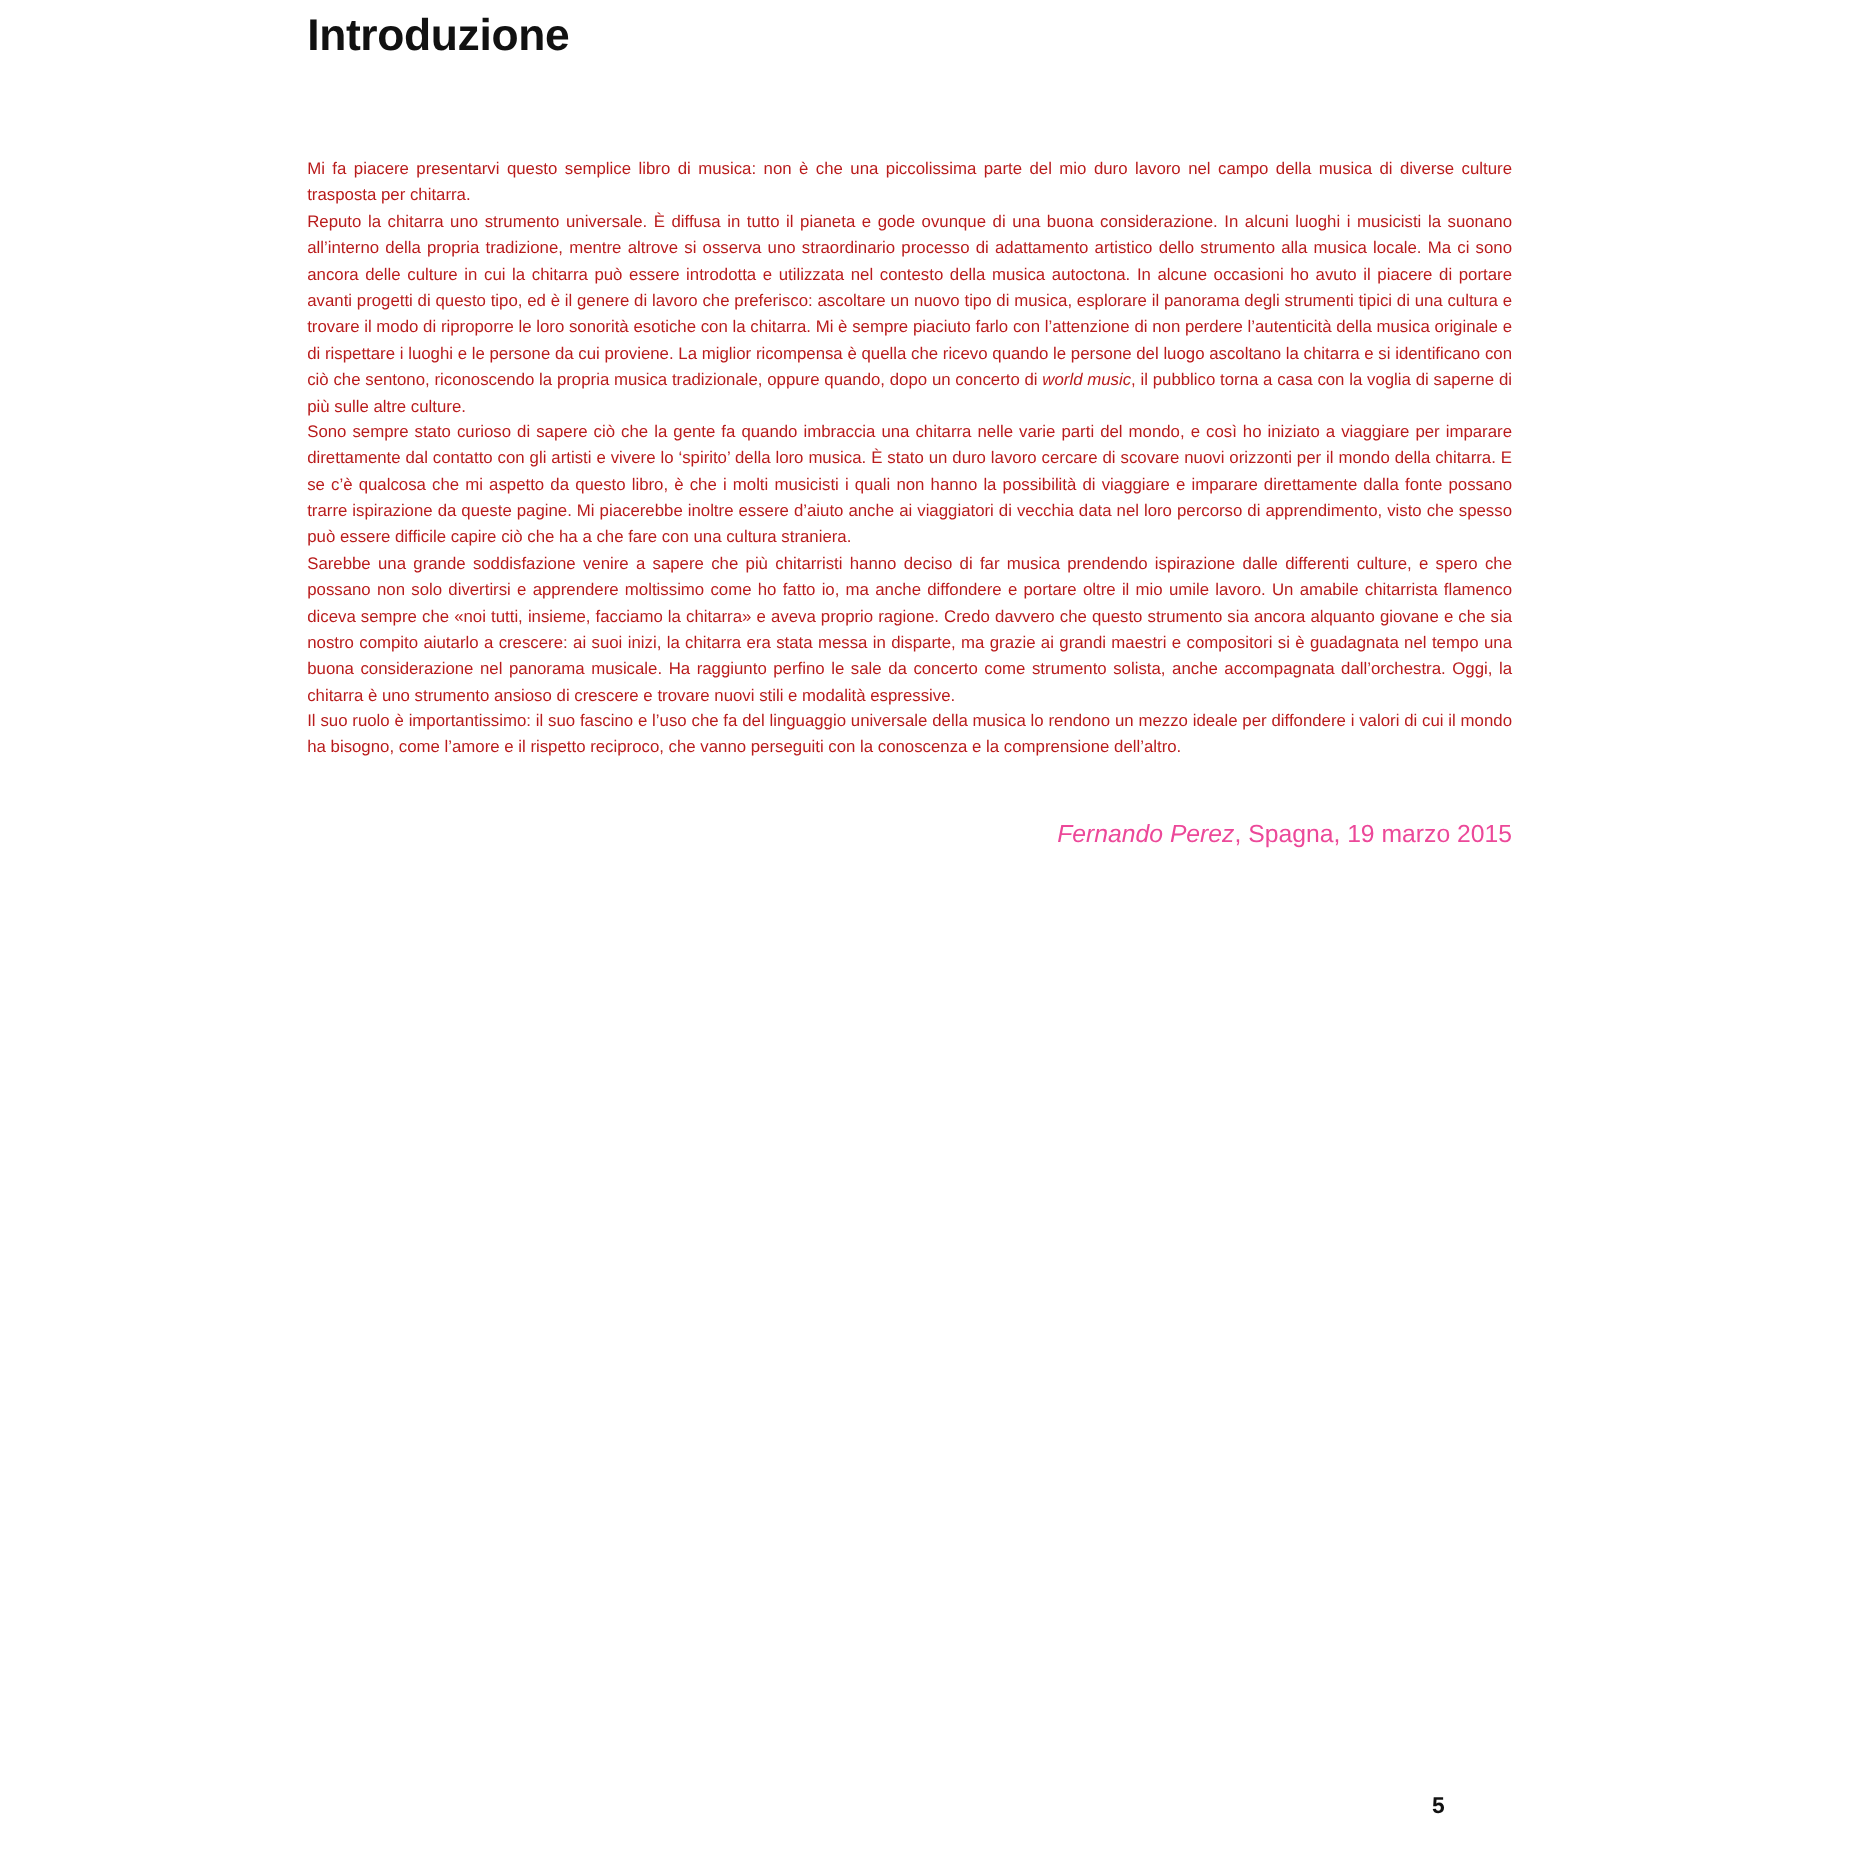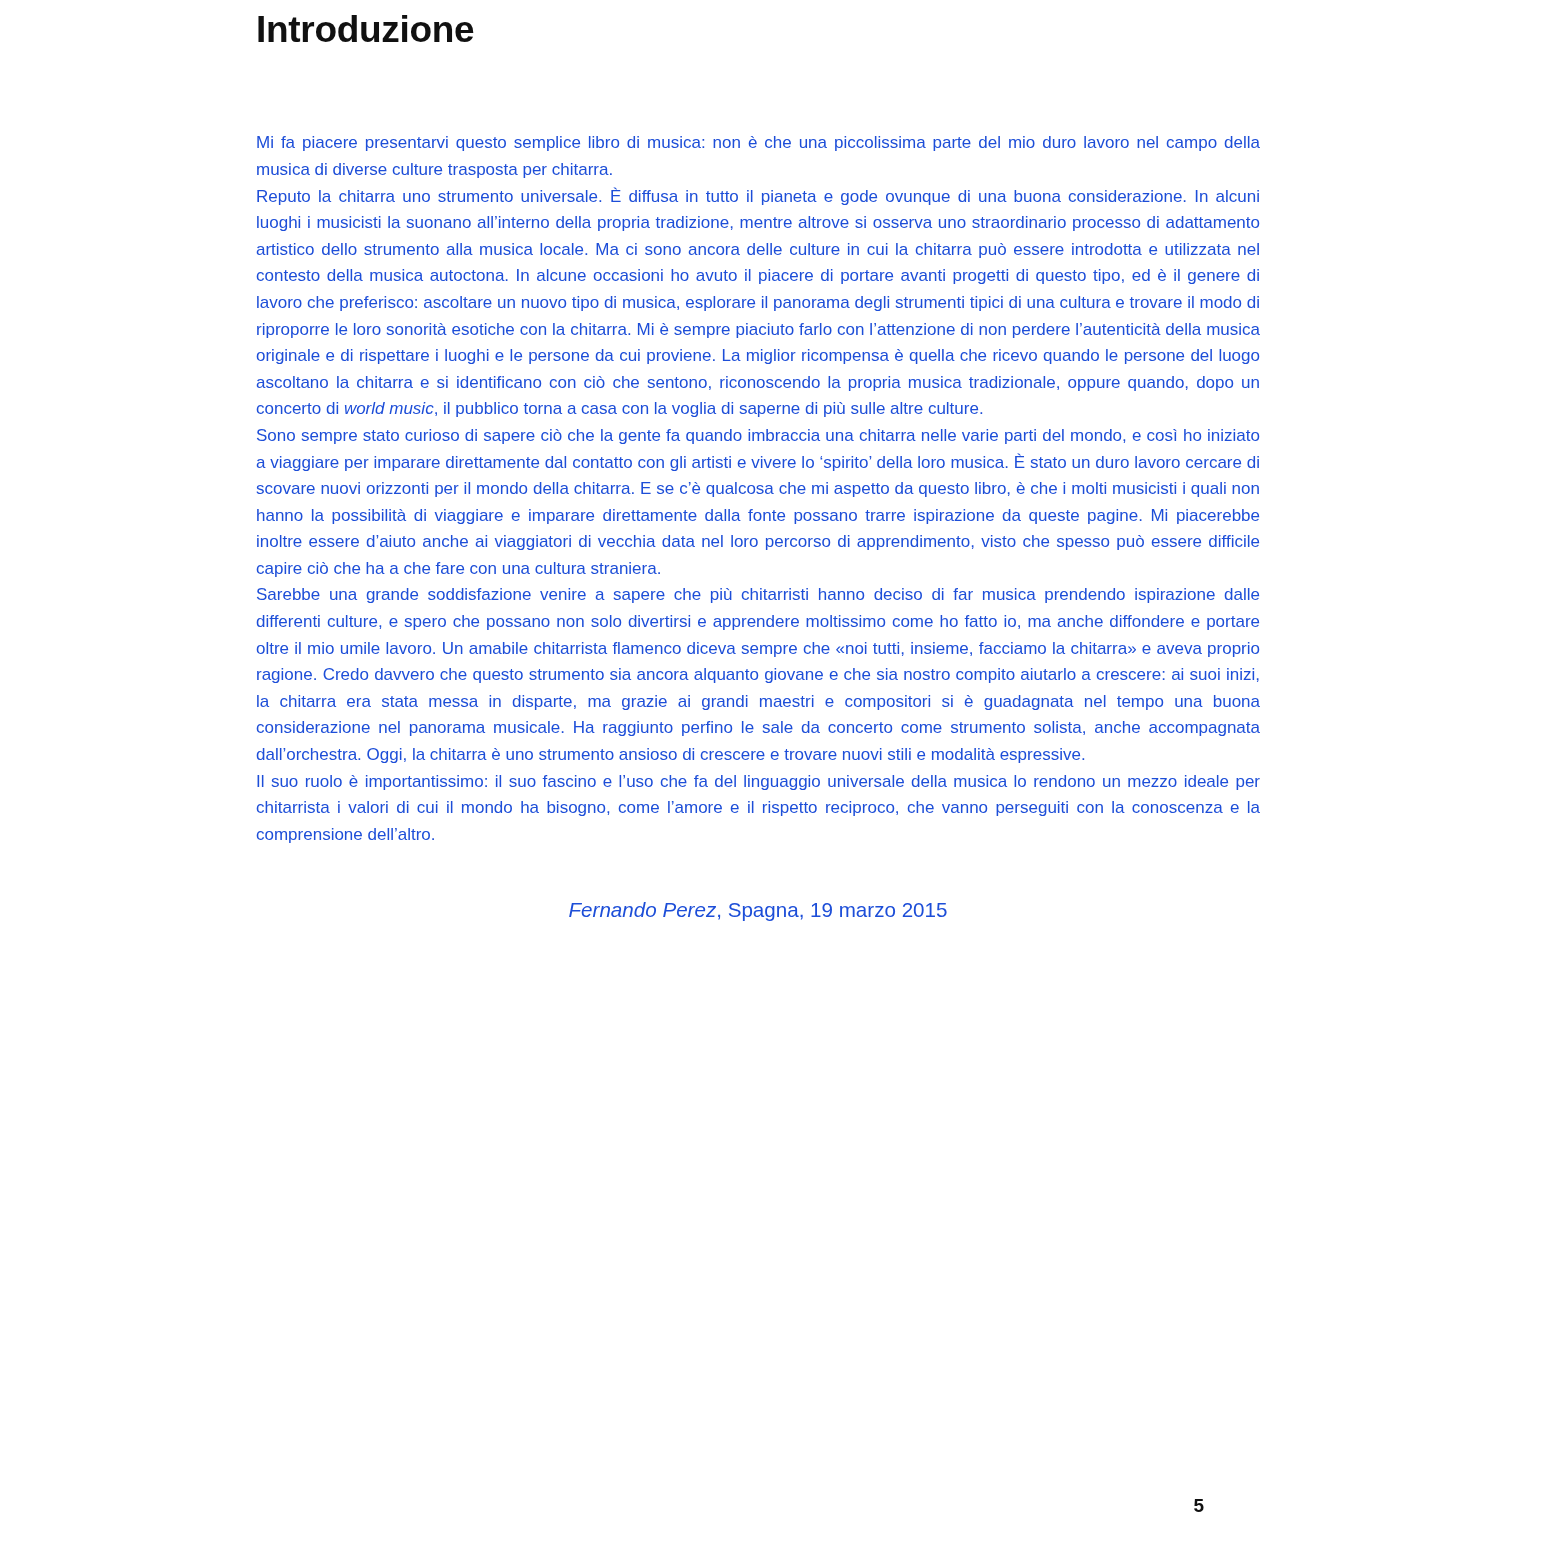--- a/index.html
+++ b/index.html
@@ -36,39 +36,39 @@
     margin: 0;
     padding-top: 8px;
     line-height: 1.2;
     color: #111111;
   }
   .body-block {
     margin-top: 78px;
   }
   p.para {
     margin: 0;
-    font-size: 17px;
+    font-size: 14px;
     line-height: 1.565;
     text-align: justify;
     text-justify: inter-word;
-    color: #1d4ed8;
+    color: #b91c1c;
     hyphens: manual;
   }
   p.para + p.para {
     margin-top: 0;
   }
   p.gap {
     margin-top: 29px;
   }
   .sig {
     margin-top: 46px;
     font-size: 20.6px;
     line-height: 1.565;
-    text-align: center;
-    color: #1d4ed8;
+    text-align: right;
+    color: #ec4899;
   }
   .sig .name {
     font-style: italic;
   }
   .page-number {
     position: absolute;
     right: 256px;
     bottom: 38px;
     font-size: 19px;
     font-weight: bold;
@@ -82,21 +82,21 @@
 <div class="page">
   <div class="content">
 
     <h1 class="page-title">Introduzione</h1>
 
     <div class="body-block">
       <p class="para">Mi fa piacere presentarvi questo semplice libro di musica: non è che una piccolissima parte del mio duro lavoro nel campo della musica di diverse culture trasposta per chitarra.</p>
       <p class="para gap">Reputo la chitarra uno strumento universale. È diffusa in tutto il pianeta e gode ovunque di una buona considerazione. In alcuni luoghi i musicisti la suonano all’interno della propria tradizione, mentre altrove si osserva uno straordinario processo di adattamento artistico dello strumento alla musica locale. Ma ci sono ancora delle culture in cui la chitarra può essere introdotta e utilizzata nel contesto della musica autoctona. In alcune occasioni ho avuto il piacere di portare avanti progetti di questo tipo, ed è il genere di lavoro che preferisco: ascoltare un nuovo tipo di musica, esplorare il panorama degli strumenti tipici di una cultura e trovare il modo di riproporre le loro sonorità esotiche con la chitarra. Mi è sempre piaciuto farlo con l’attenzione di non perdere l’autenticità della musica originale e di rispettare i luoghi e le persone da cui proviene. La miglior ricompensa è quella che ricevo quando le persone del luogo ascoltano la chitarra e si identificano con ciò che sentono, riconoscendo la propria musica tradizionale, oppure quando, dopo un concerto di <em>world music</em>, il pubblico torna a casa con la voglia di saperne di più sulle altre culture.</p>
       <p class="para gap">Sono sempre stato curioso di sapere ciò che la gente fa quando imbraccia una chitarra nelle varie parti del mondo, e così ho iniziato a viaggiare per imparare direttamente dal contatto con gli artisti e vivere lo ‘spirito’ della loro musica. È stato un duro lavoro cercare di scovare nuovi orizzonti per il mondo della chitarra. E se c’è qualcosa che mi aspetto da questo libro, è che i molti musicisti i quali non hanno la possibilità di viaggiare e imparare direttamente dalla fonte possano trarre ispirazione da queste pagine. Mi piacerebbe inoltre essere d’aiuto anche ai viaggiatori di vecchia data nel loro percorso di apprendimento, visto che spesso può essere difficile capire ciò che ha a che fare con una cultura straniera.</p>
       <p class="para">Sarebbe una grande soddisfazione venire a sapere che più chitarristi hanno deciso di far musica prendendo ispirazione dalle differenti culture, e spero che possano non solo divertirsi e apprendere moltissimo come ho fatto io, ma anche diffondere e portare oltre il mio umile lavoro. Un amabile chitarrista flamenco diceva sempre che «noi tutti, insieme, facciamo la chitarra» e aveva proprio ragione. Credo davvero che questo strumento sia ancora alquanto giovane e che sia nostro compito aiutarlo a crescere: ai suoi inizi, la chitarra era stata messa in disparte, ma grazie ai grandi maestri e compositori si è guadagnata nel tempo una buona considerazione nel panorama musicale. Ha raggiunto perfino le sale da concerto come strumento solista, anche accompagnata dall’orchestra. Oggi, la chitarra è uno strumento ansioso di crescere e trovare nuovi stili e modalità espressive.</p>
-      <p class="para gap">Il suo ruolo è importantissimo: il suo fascino e l’uso che fa del linguaggio universale della musica lo rendono un mezzo ideale per chitarrista i valori di cui il mondo ha bisogno, come l’amore e il rispetto reciproco, che vanno perseguiti con la conoscenza e la comprensione dell’altro.</p>
+      <p class="para gap">Il suo ruolo è importantissimo: il suo fascino e l’uso che fa del linguaggio universale della musica lo rendono un mezzo ideale per diffondere i valori di cui il mondo ha bisogno, come l’amore e il rispetto reciproco, che vanno perseguiti con la conoscenza e la comprensione dell’altro.</p>
     </div>
 
     <div class="sig">
       <span class="name">Fernando Perez</span><span>, Spagna, 19 marzo 2015</span>
     </div>
 
   </div>
 
   <div class="page-number">5</div>
 </div>

